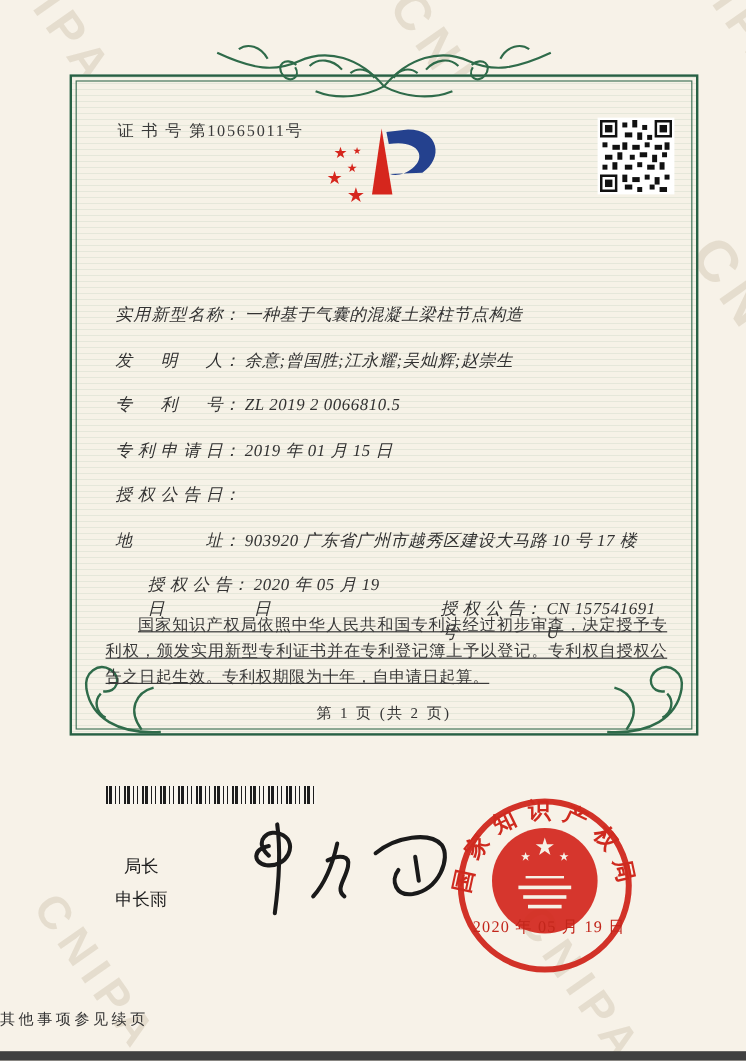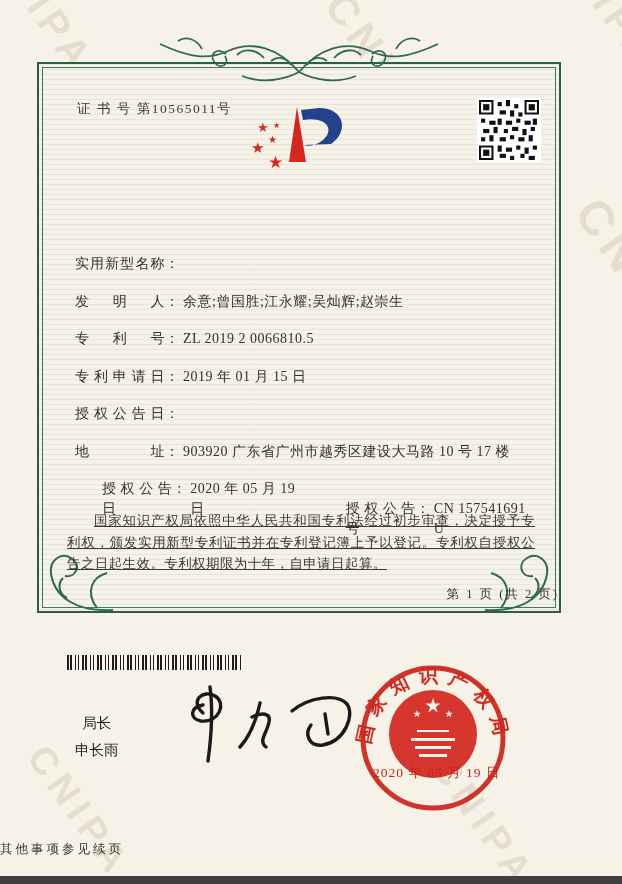--- a/index.html
+++ b/index.html
@@ -11,21 +11,21 @@
   }
   .page{position:absolute;inset:0;}
   
   .wm{
     position:absolute;font-family:"Liberation Sans",sans-serif;
     font-weight:bold;color:rgba(158,138,104,0.20);
     letter-spacing:7px;transform:rotate(55deg);pointer-events:none;white-space:nowrap;
   }
   
   .frame{
-    position:absolute;left:37px;top:62px;width:524px;height:551px;
+    position:absolute;left:58px;top:62px;width:524px;height:551px;
     border:2px solid #276044;box-sizing:border-box;
     background:
       repeating-linear-gradient(180deg, rgba(116,158,128,0.13) 0 1px, rgba(0,0,0,0) 1px 5px),
       #f6f2e7;
   }
   .frame-inner{
     position:absolute;inset:3px;border:1px solid rgba(39,96,68,0.85);
   }
   
   .ornament-top{position:absolute;top:-32px;left:50%;transform:translateX(-50%);}
@@ -36,21 +36,21 @@
   .cert-no{
     position:absolute;left:38px;top:36px;font-size:13.5px;letter-spacing:1.5px;color:#3a3a3a;
   }
   .logo{position:absolute;left:196px;top:38px;}
   .qr{position:absolute;left:438px;top:34px;background:#fff;padding:2px;}
   .title{
     position:absolute;top:114px;left:0;width:100%;text-align:center;
     font-size:33px;font-weight:bold;letter-spacing:9px;color:#171717;
   }
   
-  .fields{position:absolute;left:36px;top:190px;width:460px;font-size:14px;color:#323232;}
+  .fields{position:absolute;left:36px;top:190px;width:460px;font-size:14px;color:#323232;font-style:italic;}
   .frow{display:flex;margin-bottom:17.5px;line-height:20px;}
   .flabel{display:inline-block;width:90px;text-align:justify;text-align-last:justify;letter-spacing:0.5px;}
   .fcolon{display:inline-block;margin-right:4px;}
   .fvalue{letter-spacing:0.5px;}
   .frow.double .pair{display:flex;margin-left:27px;}
   .frow.double .pair + .pair{margin-left:38px;margin-top:20px;}
   .frow.double .pair .flabel{width:74px;}
   
   .bodytext{
     position:absolute;left:28px;top:446px;width:468px;
@@ -62,21 +62,21 @@
   .barcode{
     position:absolute;left:28px;top:591px;width:176px;height:15px;
     background:repeating-linear-gradient(90deg,
       #1d1d1d 0 2px,#f8f5ee 2px 3px,#1d1d1d 3px 5px,#f8f5ee 5px 8px,
       #1d1d1d 8px 9px,#f8f5ee 9px 11px,#1d1d1d 11px 12px,#f8f5ee 12px 15px);
   }
   .director{position:absolute;left:36px;top:646px;font-size:14.5px;line-height:27px;color:#222;text-align:center;}
   .signature{position:absolute;left:118px;top:615px;}
   .seal{position:absolute;left:314px;top:596px;}
   .page-num{
-    position:absolute;bottom:8px;left:0;width:100%;text-align:right;
+    position:absolute;bottom:8px;left:0;width:100%;text-align:center;
     font-size:12.5px;color:#333;letter-spacing:2px;
   }
   .cont-note{
     position:absolute;top:841px;left:0;width:100%;
     font-size:12.5px;color:#333;letter-spacing:3px;
   }
   .scan-edge{position:absolute;bottom:0;left:0;width:100%;height:8px;background:#404040;}
   .green{stroke:#2f6b4a;fill:none;}
 </style>
 </head>
@@ -181,20 +181,21 @@
         <rect x="20" y="26" width="2" height="2"></rect>
           <rect x="24" y="27" width="3" height="2"></rect>
       </g>
     </svg>
 
 
     <div class="fields">
       <div class="frow">
         <span class="flabel">实用新型名称</span>
           <span class="fcolon">：</span>
+        <span class="fvalue">一种基于气囊的混凝土梁柱节点构造</span>
       </div>
       <div class="frow">
         <span class="flabel">发明人</span>
           <span class="fcolon">：</span>
         <span class="fvalue">余意;曾国胜;江永耀;吴灿辉;赵崇生</span>
       </div>
       <div class="frow">
         <span class="flabel">专利号</span>
           <span class="fcolon">：</span>
         <span class="fvalue">ZL 2019 2 0066810.5</span>

